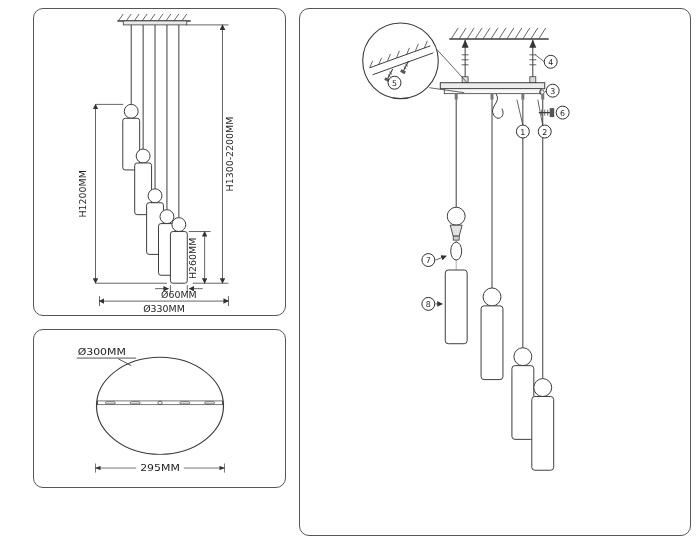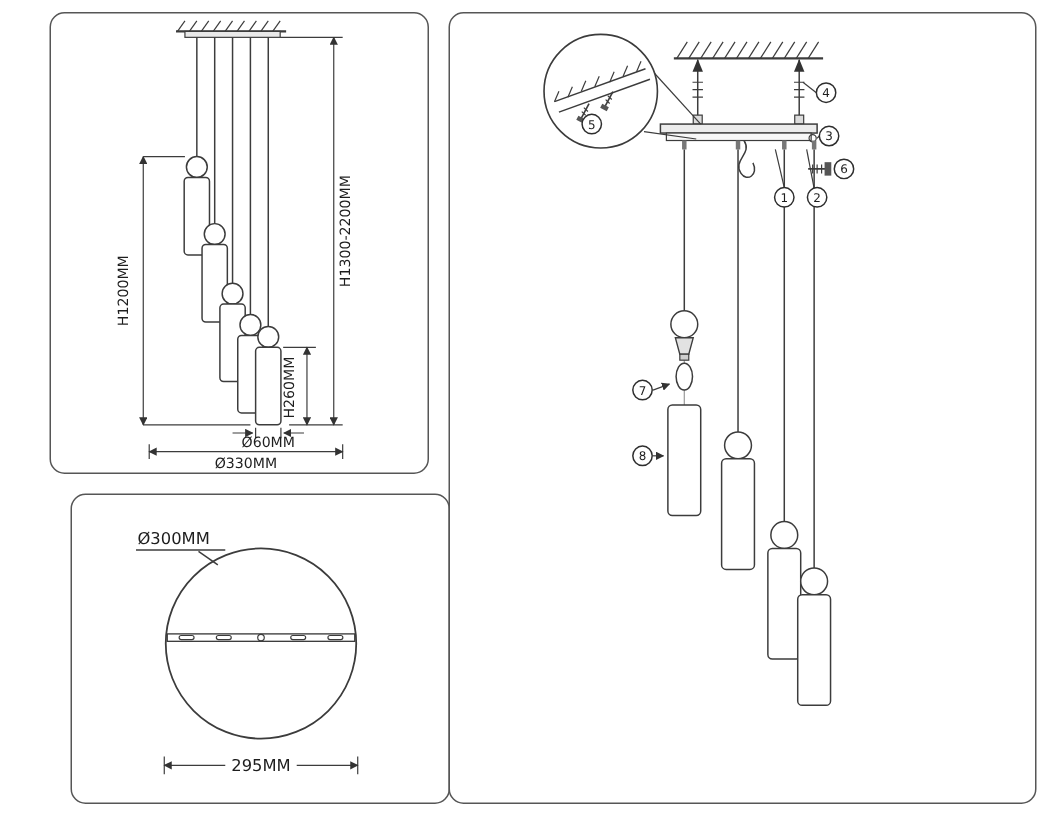--- a/index.html
+++ b/index.html
@@ -1,20 +1,20 @@
 <!DOCTYPE html>
 <html><head>
 <meta charset="utf-8">
 <style>
   * { margin:0; padding:0; box-sizing:border-box; }
   html,body { width:700px; height:544px; background:#ffffff; font-family:"DejaVu Sans", sans-serif; }
   .page { position:relative; width:700px; height:544px; background:#fff; overflow:hidden; }
   .panel { position:absolute; border:1.4px solid #565656; border-radius:10px; background:#fff; overflow:hidden; }
   #panel-dim { left:33px; top:8px;  width:253px; height:308px; }
-  #panel-top { left:47px; top:329px; width:253px; height:207px; }
+  #panel-top { left:33px; top:329px; width:253px; height:159px; }
   #panel-asm { left:299px; top:8px; width:392px; height:528px; }
   svg { display:block; width:100%; height:100%; }
   svg text { fill:#1e1e1e; font-family:"DejaVu Sans", sans-serif; }
   .thin  { stroke:#3c3c3c; stroke-width:0.8; fill:none; }
   .med   { stroke:#3c3c3c; stroke-width:1;   fill:none; }
   .thick { stroke:#3c3c3c; stroke-width:1.5; fill:none; }
   .whitefill { fill:#ffffff; stroke:#3c3c3c; stroke-width:1; }
   .dimtxt  { font-size:9.5px; }
   .dimtxt2 { font-size:11px; }
   .callout-circle { fill:#ffffff; stroke:#2e2e2e; stroke-width:1; }

